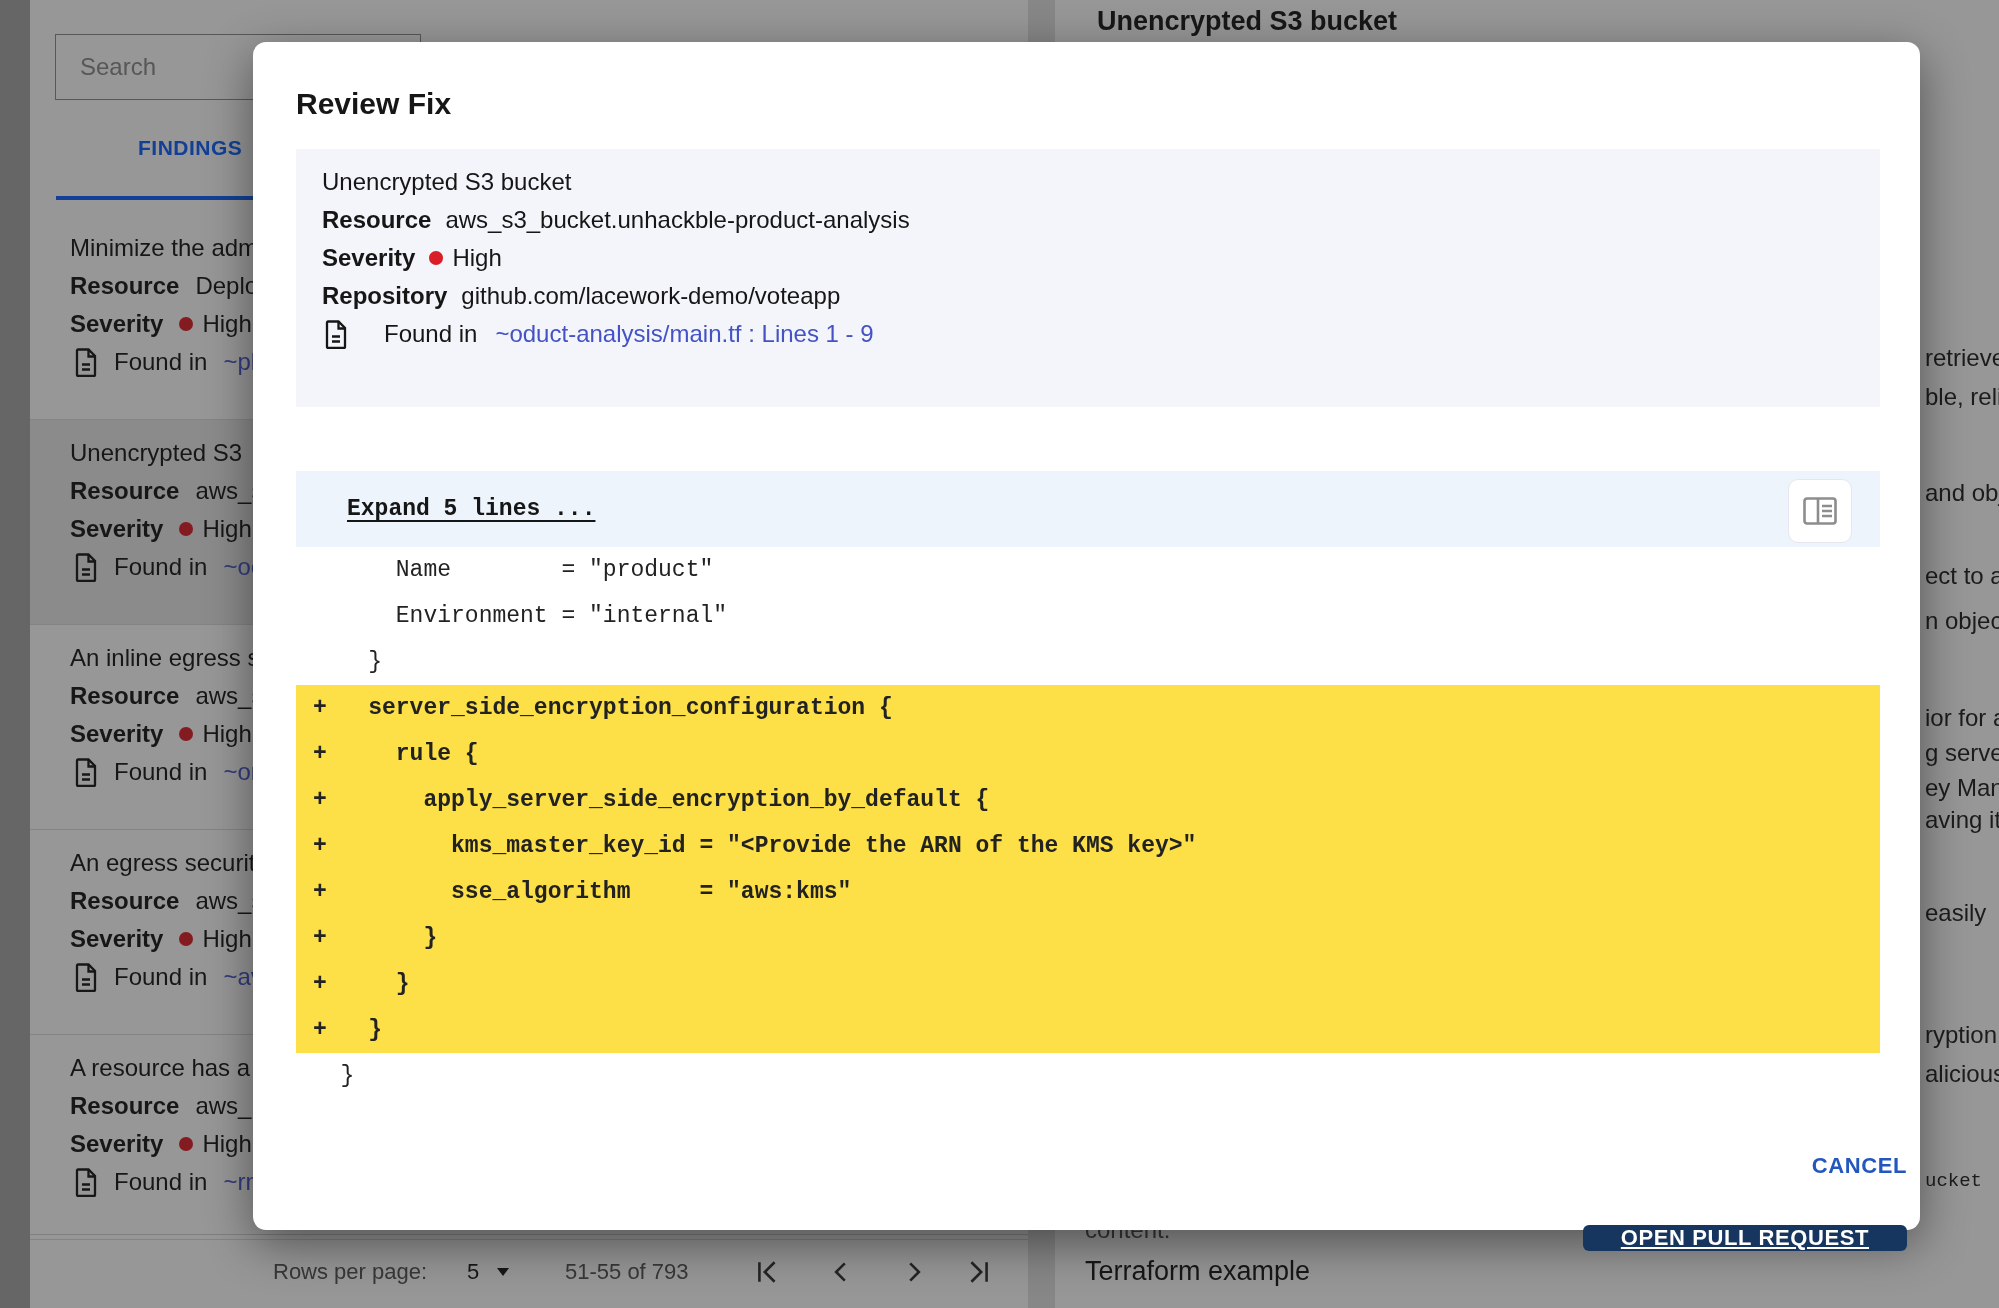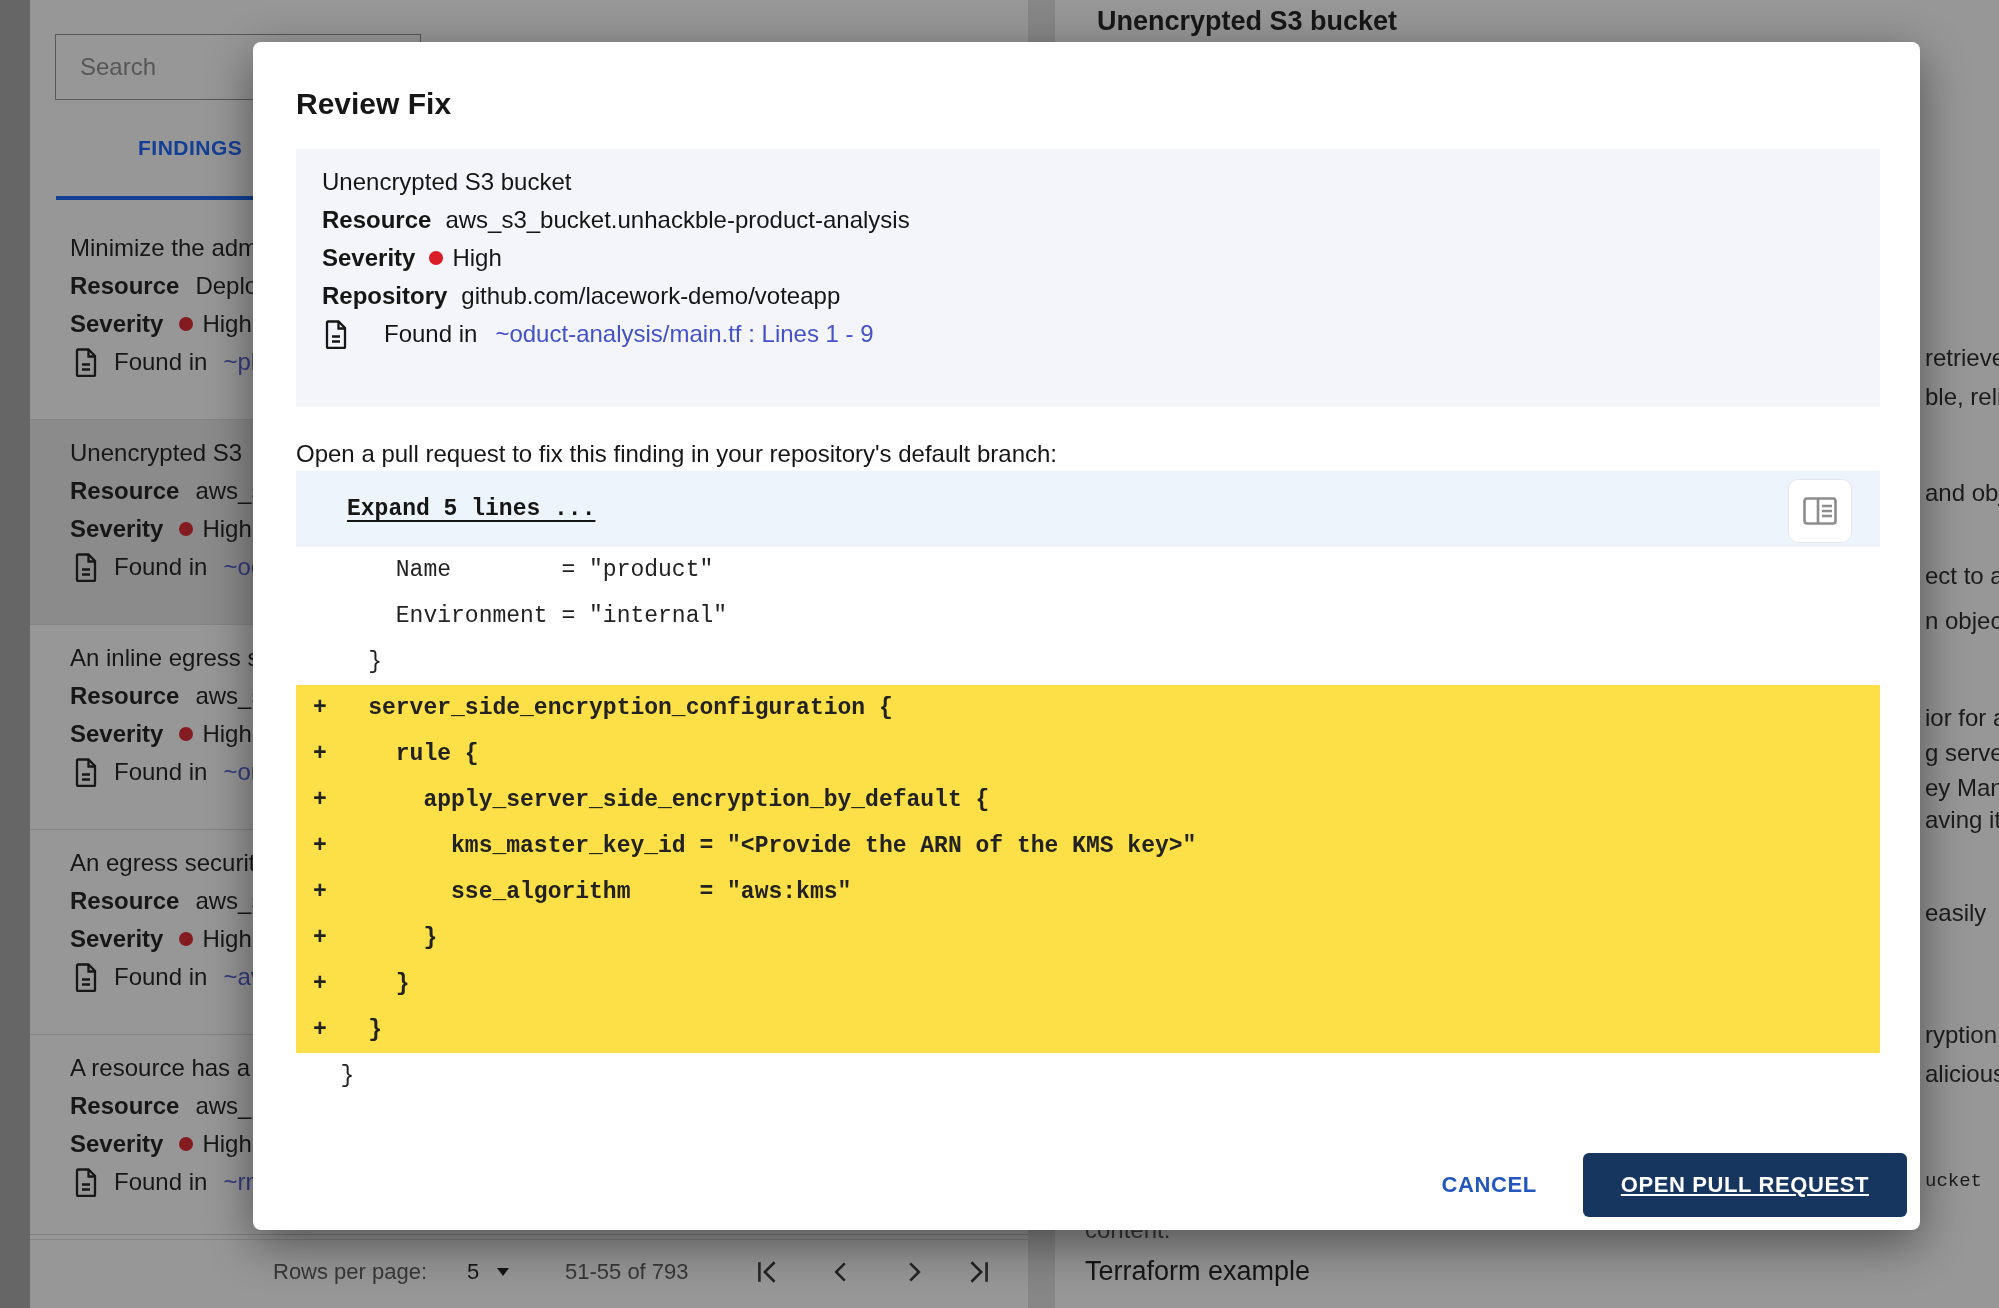--- a/index.html
+++ b/index.html
@@ -59,21 +59,21 @@
   .frag:nth-of-type(10){top:899px} .frag:nth-of-type(11){top:1021px} .frag:nth-of-type(12){top:1060px}
   .frag:nth-of-type(13){top:1170px; font-family:"Liberation Mono", monospace; font-size:19px;}
   .detail-bottom-frag { position:absolute; left:1085px; top:1216px; font-size:24px; color:#525252; }
   .detail-subheading  { position:absolute; left:1085px; top:1256px; font-size:27px; color:#161616; }
 
   
   .scrim { position:absolute; inset:0; background:rgba(25,25,25,0.45); z-index:5; }
 
   
   .modal { position:absolute; left:253px; top:42px; width:1667px; height:1188px; background:#fff;
-           border-radius:8px; box-shadow:0 14px 48px rgba(0,0,0,.45); z-index:10; }
+           border-radius:13px; box-shadow:0 14px 48px rgba(0,0,0,.45); z-index:10; }
   .modal-title { position:absolute; left:43px; top:45px; font-size:30px; font-weight:bold; }
 
   .info-box { position:absolute; left:43px; top:107px; width:1584px; height:258px;
               background:#f3f5fa; padding:14px 26px; }
   .info-row { font-size:24px; line-height:38px; display:flex; align-items:center; white-space:nowrap; }
   .info-row .lbl { margin-right:14px; }
   .info-row .doc-icon { margin-right:18px; }
   .modal .link { color:#4452c6; }
 
   .modal-desc { position:absolute; left:43px; top:398px; font-size:24px; color:#161616; }
@@ -84,21 +84,21 @@
                  font-size:23px; color:#161616; text-decoration:underline; text-decoration-thickness:2px;
                  text-underline-offset:5px; cursor:pointer; }
   .split-btn { position:absolute; right:28px; top:8px; width:64px; height:64px; background:#fff;
                border:1px solid #e6e6f0; border-radius:10px; display:flex; align-items:center;
                justify-content:center; cursor:pointer; }
   .code-lines { padding:0 0 6px 0; }
   .code-line { height:46px; line-height:46px; white-space:pre; padding-left:17px;
                font-family:"Liberation Mono", monospace; font-size:23px; color:#222; }
   .code-line.added { background:#fde047;font-weight:bold; }
 
-  .actions { position:absolute; right:13px; top:1111px; height:64px; display:flex; align-items:center; gap:46px; }
+  .actions { position:absolute; right:13px; top:1111px; height:64px; display:flex; align-items:flex-end; gap:46px;flex-direction:column; }
   .btn-text { border:none; background:none; color:#2457be; font-size:22px; font-weight:bold;
               letter-spacing:.6px; cursor:pointer; font-family:inherit; }
   .btn-primary { border:none; background:#17365f; color:#ffffff; font-size:22px; font-weight:bold;
                  letter-spacing:.6px; height:64px; padding:0 38px; border-radius:6px; cursor:pointer;
                  font-family:inherit;text-decoration:underline; }
 </style>
 </head>
 <body>
 
 <div class="bg">
@@ -333,21 +333,20 @@
             <path d="M4 1.5h10.5l6.5 6.5v19a1 1 0 0 1-1 1H4a1 1 0 0 1-1-1v-24.5a1 1 0 0 1 1-1z" fill="none" stroke="#161616" stroke-width="2.3"></path>
             <path d="M14.5 1.5v7h7" fill="none" stroke="#161616" stroke-width="2.3"></path>
             <path d="M8 16.5h8M8 21.5h8" stroke="#161616" stroke-width="2.3"></path>
           </svg>
       </span>
       <span>Found in</span>
       <a href="#" class="link">~oduct-analysis/main.tf : Lines 1 - 9</a>
     </div>
   </div>
 
-  <div class="modal-desc">Open a pull request to fix this finding in your repository's default branch:</div>
 
   <div class="code-block">
     <div class="code-header">
       <span class="expand-link">Expand 5 lines ...</span>
       <span class="split-btn">
         <svg viewBox="0 0 34 28" width="34" height="28">
           <rect x="1.5" y="1.5" width="31" height="25" rx="2.5" fill="none" stroke="#8d8d8d" stroke-width="2.6"></rect>
           <line x1="15" y1="1.5" x2="15" y2="26.5" stroke="#8d8d8d" stroke-width="2.6"></line>
           <path d="M19 9h10M19 14h10M19 19h10" stroke="#8d8d8d" stroke-width="2.4"></path>
         </svg>

